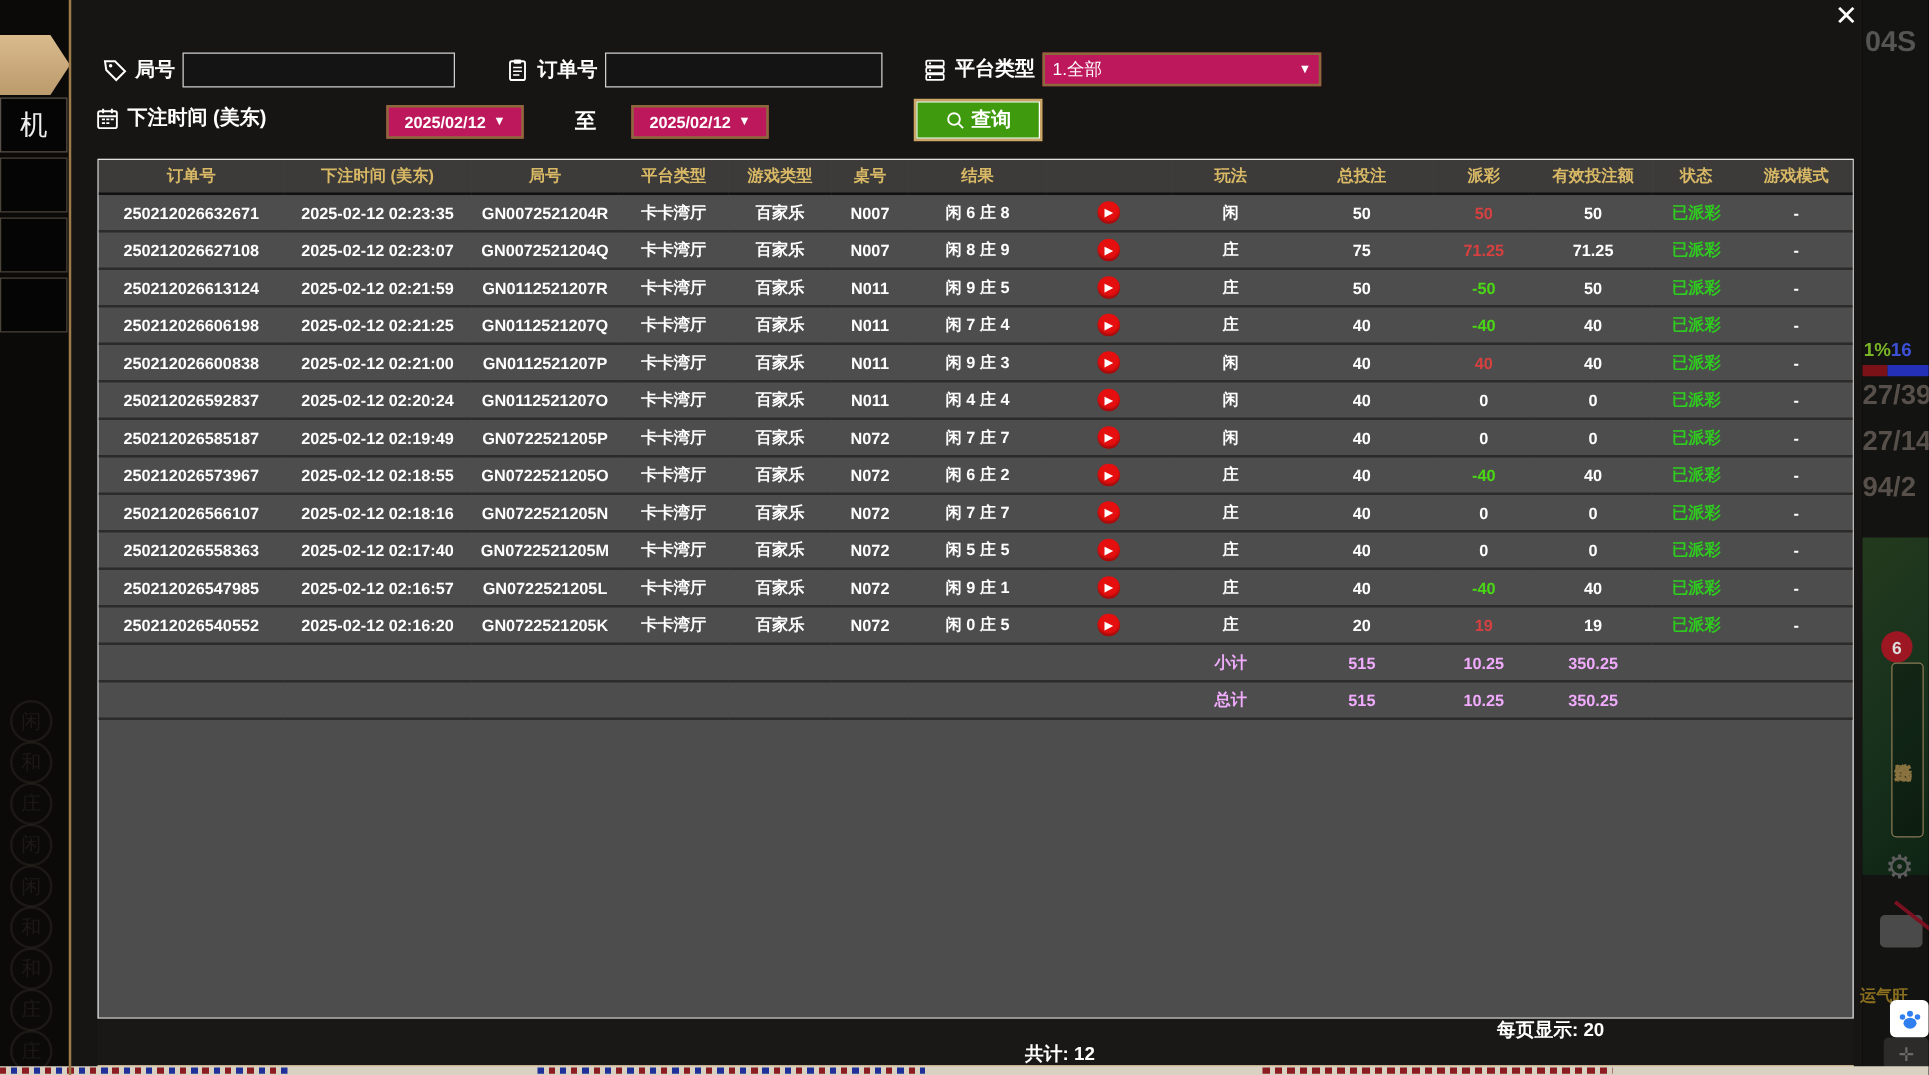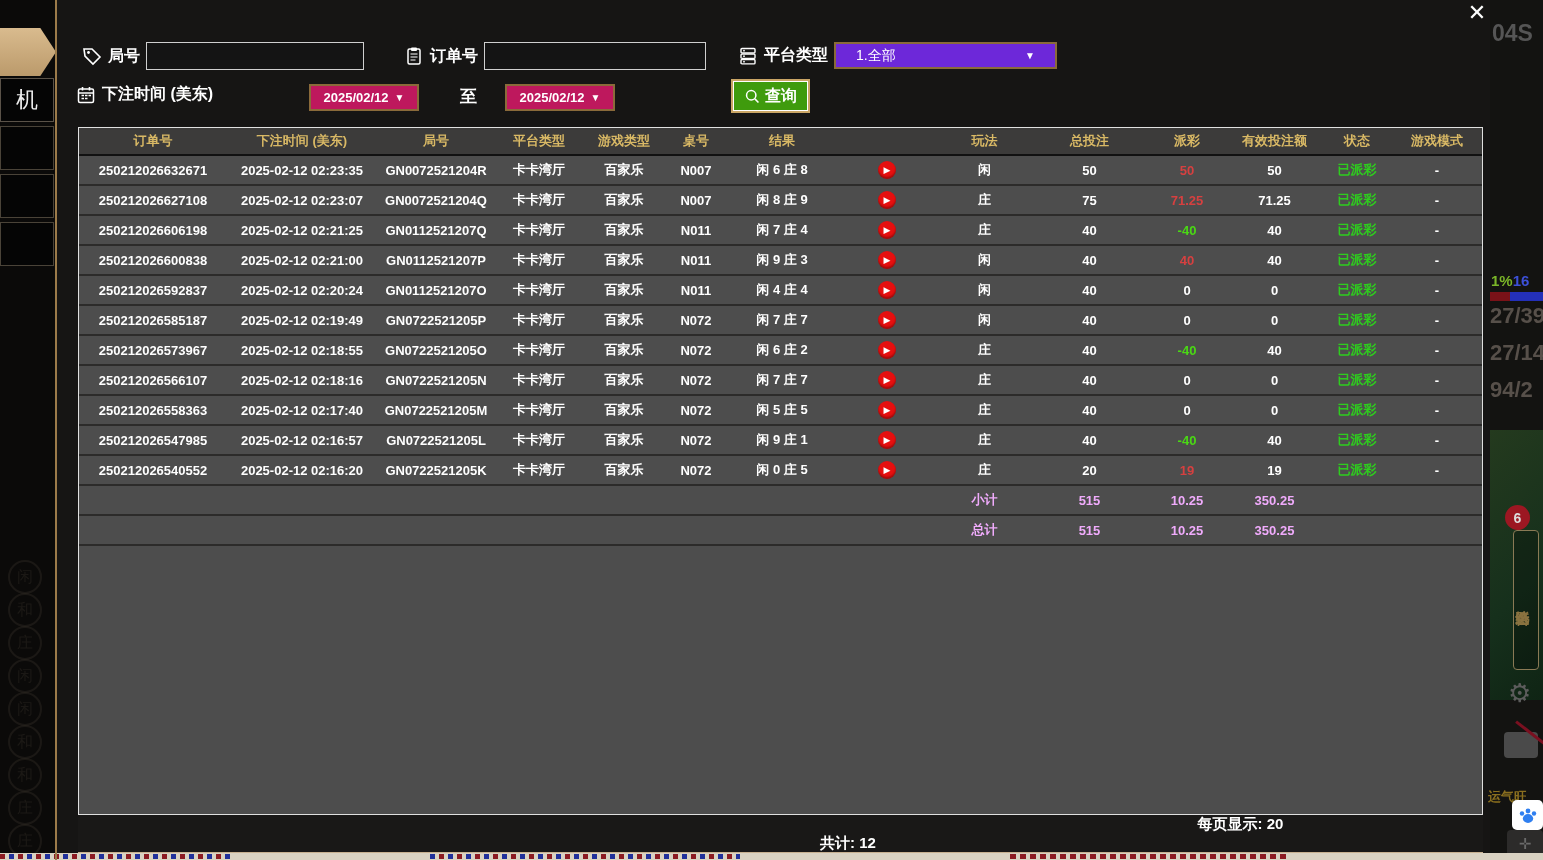--- a/index.html
+++ b/index.html
@@ -30,24 +30,24 @@
   #close-btn { left:1406px; top:0px; width:30px; height:26px; color:#fff; font-size:22px;
     line-height:26px; text-align:center; cursor:pointer; }
 
   .flabel { color:#fff; font-weight:bold; font-size:16px; }
   .ficon { width:20px; height:20px; display:inline-block; }
   .txt-input { background:#141414; border:1px solid #cfcfcf; height:28px; color:#fff;
     font-size:13px; padding:0 6px; }
   .date-btn { background:#be185d; border:2px solid #8a6a3a; color:#fff; font-weight:bold;
     font-size:13px; height:27px; display:flex; align-items:center; justify-content:center; gap:6px; cursor:pointer; }
   .date-btn .caret { font-size:10px; }
-  #platform-select { background:#6d28d9; border:2px solid #8a6a3a; color:#fff; font-size:14px;
-    height:27px; display:flex; align-items:center; justify-content:space-between; padding:0 20px; cursor:pointer; width:223px; }
+  #platform-select { background:#be185d; border:2px solid #8a6a3a; color:#fff; font-size:14px;
+    height:27px; display:flex; align-items:center; justify-content:space-between; padding:0 6px; cursor:pointer; width:223px; }
   #search-btn { background:#3f9b0d; border:1px solid #fff; outline:2px solid #caa565;
-    color:#fff; font-weight:bold; font-size:16px; height:30px; padding:0 10px;
+    color:#fff; font-weight:bold; font-size:16px; height:30px; padding:0 22px;
     display:flex; align-items:center; gap:4px; cursor:pointer; }
 
   
   #table-wrap { left:22px; top:127px; width:1405px; height:688px; background:#4d4d4d;
     border:1px solid #e0e0e0; }
   table { border-collapse:collapse; table-layout:fixed; width:1403px; }
   th { background:#3c3b3a; color:#d9b965; font-size:13px; font-weight:bold; height:27px;
     border-bottom:2px solid #111; }
   td { background:#4d4d4d; color:#fff; font-size:13px; height:30px; text-align:center;
     border-bottom:2px solid #2c2b2a; font-weight:bold; }
@@ -251,20 +251,36 @@
             <td>闲 8 庄 9</td>
             <td><span class="play-btn">▶</span></td>
             <td>庄</td>
             <td>75</td>
             <td class="pay-pos">71.25</td>
             <td>71.25</td>
             <td class="status-ok">已派彩</td>
             <td>-</td>
           </tr>
           <tr>
+            <td>250212026613124</td>
+            <td>2025-02-12 02:21:59</td>
+            <td>GN0112521207R</td>
+            <td>卡卡湾厅</td>
+            <td>百家乐</td>
+            <td>N011</td>
+            <td>闲 9 庄 5</td>
+            <td><span class="play-btn">▶</span></td>
+            <td>庄</td>
+            <td>50</td>
+            <td class="pay-neg">-50</td>
+            <td>50</td>
+            <td class="status-ok">已派彩</td>
+            <td>-</td>
+          </tr>
+          <tr>
             <td>250212026606198</td>
             <td>2025-02-12 02:21:25</td>
             <td>GN0112521207Q</td>
             <td>卡卡湾厅</td>
             <td>百家乐</td>
             <td>N011</td>
             <td>闲 7 庄 4</td>
             <td><span class="play-btn">▶</span></td>
             <td>庄</td>
             <td>40</td>

